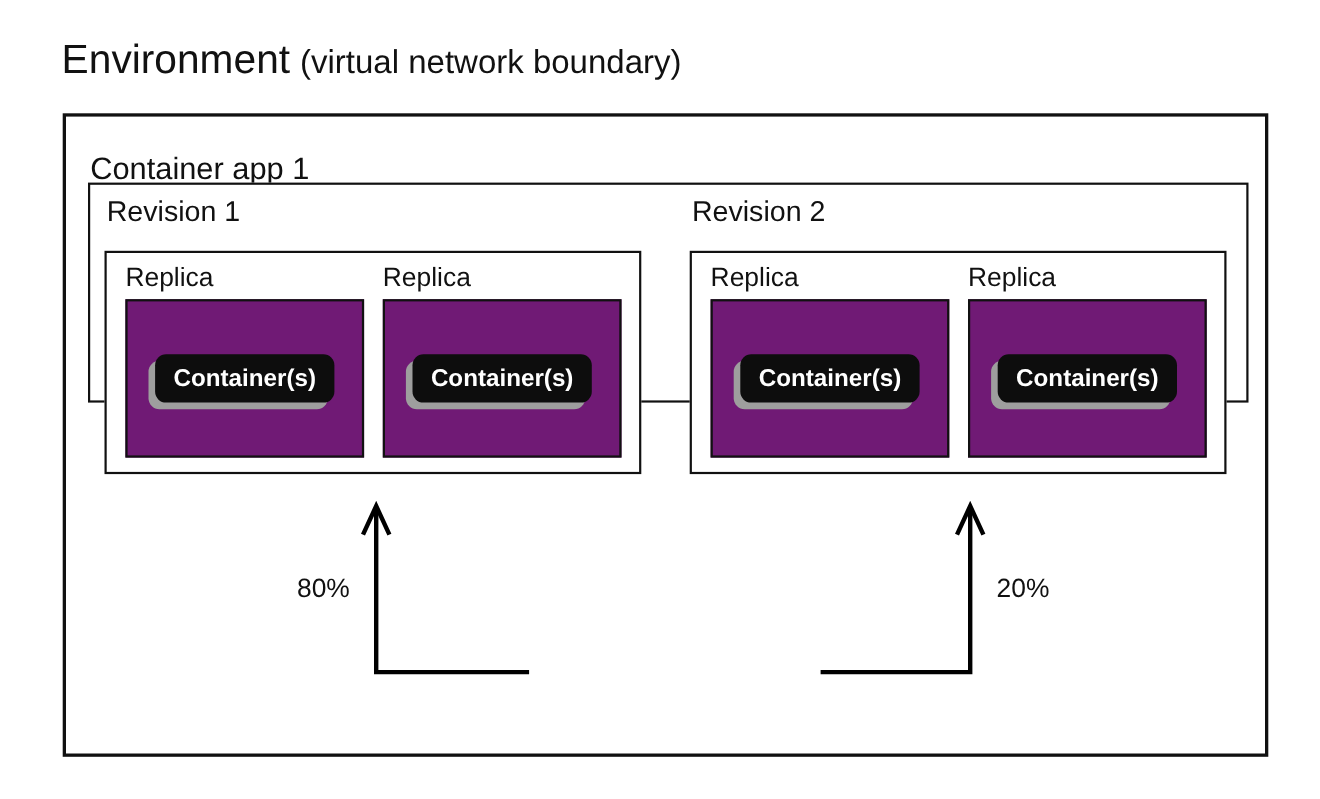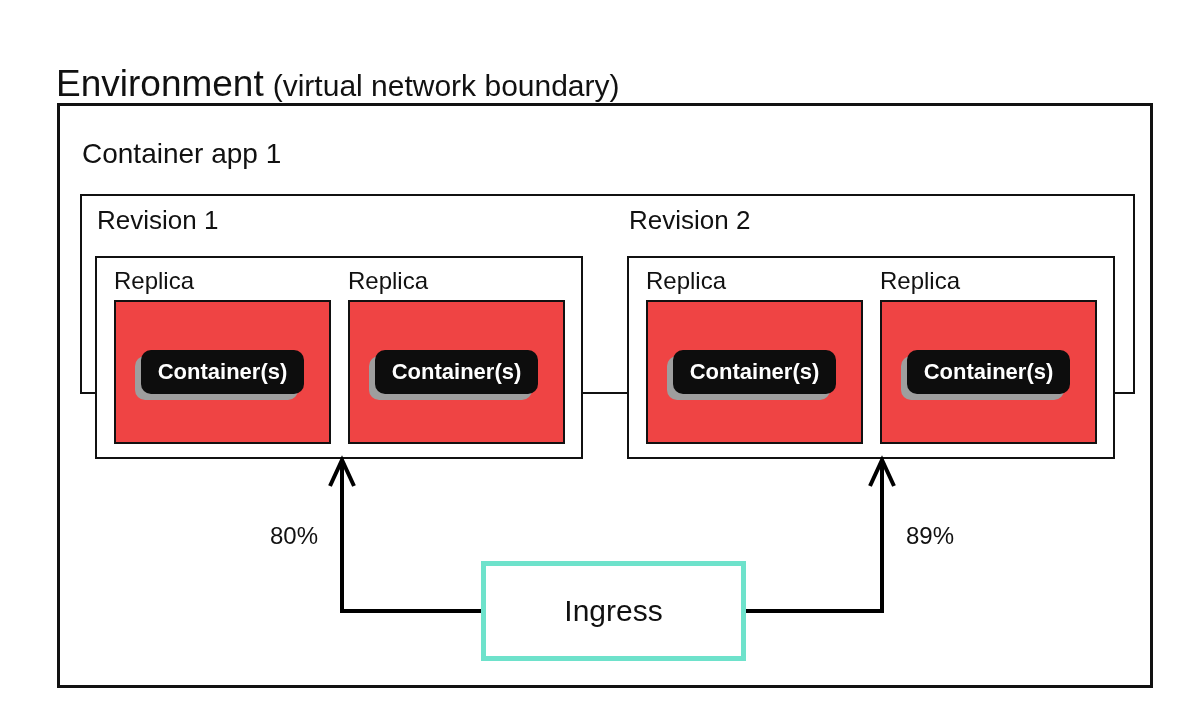--- a/index.html
+++ b/index.html
@@ -24,21 +24,21 @@
     position: absolute;
     border: 2px solid #111111;
     background: #ffffff;
     box-sizing: border-box;
   }
 
   
   .title {
     position: absolute;
     left: 56px;
-    top: 62px;
+    top: 32px;
     font-size: 37px;
     line-height: 44px;
     white-space: nowrap;
   }
   .title .suffix {
     font-size: 30px;
     margin-left: 9px;
   }
 
   
@@ -53,21 +53,21 @@
   
   .app-label {
     position: absolute;
     left: 22px;
     top: 32px;
     font-size: 28px;
     white-space: nowrap;
   }
   #app-box {
     left: 20px;
-    top: 88px;
+    top: 60px;
     width: 1055px;
     height: 200px;
   }
 
   
   .rev-label {
     position: absolute;
     top: 9px;
     font-size: 26px;
     white-space: nowrap;
@@ -88,21 +88,21 @@
     top: 9px;
     font-size: 24px;
     white-space: nowrap;
   }
   .replica-box {
     position: absolute;
     top: 42px;
     width: 217px;
     height: 144px;
     border: 2px solid #111111;
-    background: #ef4444;
+    background: #701a75;
     box-sizing: border-box;
     display: flex;
     align-items: center;
     justify-content: center;
   }
   .pos-a { left: 17px; }
   .pos-b { left: 251px; }
 
   
   .pill {
@@ -189,25 +189,22 @@
         <div class="replica-box pos-a">
           <div class="pill">Container(s)</div>
         </div>
         <div class="replica-box pos-b">
           <div class="pill">Container(s)</div>
         </div>
       </div>
     </div>
 
     <div class="pct" id="pct-80">80%</div>
-    <div class="pct" id="pct-20">89%</div>
-
-    <div class="ingress">
-      <span>Ingress</span>
-    </div>
+    <div class="pct" id="pct-20">20%</div>
+
   </div>
 
   <svg class="arrows" width="1200" height="726" viewBox="0 0 1200 726">
     <path d="M481 611 H342 V461"></path>
     <path d="M330 486 L342 460 L354 486"></path>
     <path d="M746 611 H882 V461"></path>
     <path d="M870 486 L882 460 L894 486"></path>
   </svg>
 
 </div>

